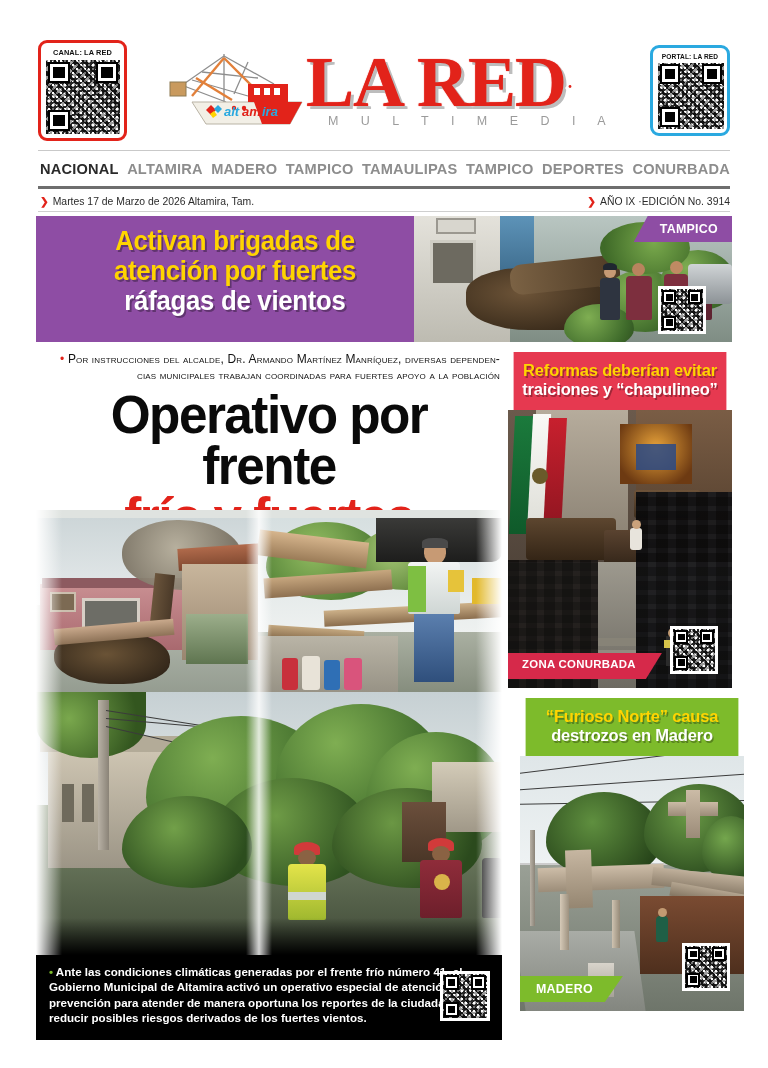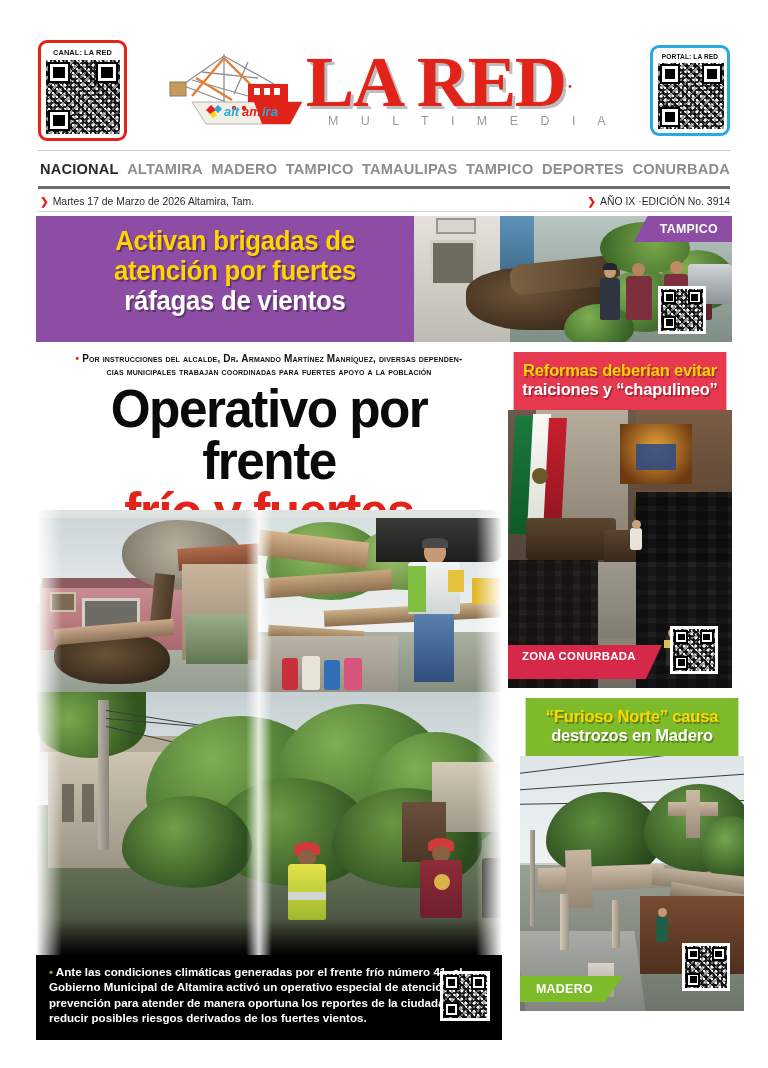--- a/index.html
+++ b/index.html
@@ -232,21 +232,21 @@
   .badge.tampico {
     right: 0; top: 0;
     background: #8e4da4;
     clip-path: polygon(14px 0, 100% 0, 100% 100%, 0 100%);
     padding: 6px 14px 6px 26px;
   }
   .badge.zona {
     left: 0; bottom: 9px;
     background: #d6294a;
     clip-path: polygon(0 0, 100% 0, calc(100% - 16px) 100%, 0 100%);
-    padding: 5px 26px 17px 14px;
+    padding: 5px 26px 9px 14px;
     font-size: 11.4px;
   }
   .badge.madero {
     left: 0; bottom: 9px;
     background: #7dbb2b;
     clip-path: polygon(0 0, 100% 0, calc(100% - 18px) 100%, 0 100%);
     padding: 6px 30px 6px 16px;
     font-size: 12.4px;
   }
 
@@ -258,27 +258,27 @@
     box-sizing: border-box;
   }
 
   
   .maincol {
     position: absolute;
     left: 36px; top: 352px;
     width: 466px;
   }
   .kicker {
-    font-size: 10px;
-    font-weight: 700;
+    font-size: 12px;
+    font-weight: 400;
     line-height: 1.32;
     color: #111;
     font-variant: small-caps;
     letter-spacing: .15px;
-    text-align: center;
+    text-align: right;
     padding: 0 2px;
   }
   .kicker .dot { color: #e2231a; }
   .kicker .l2 { display: block; }
   .headline {
     margin-top: 5px;
     font-family: "Liberation Sans Narrow", "Liberation Sans", sans-serif;
     font-weight: 700;
     font-size: 54px;
     line-height: .95;

